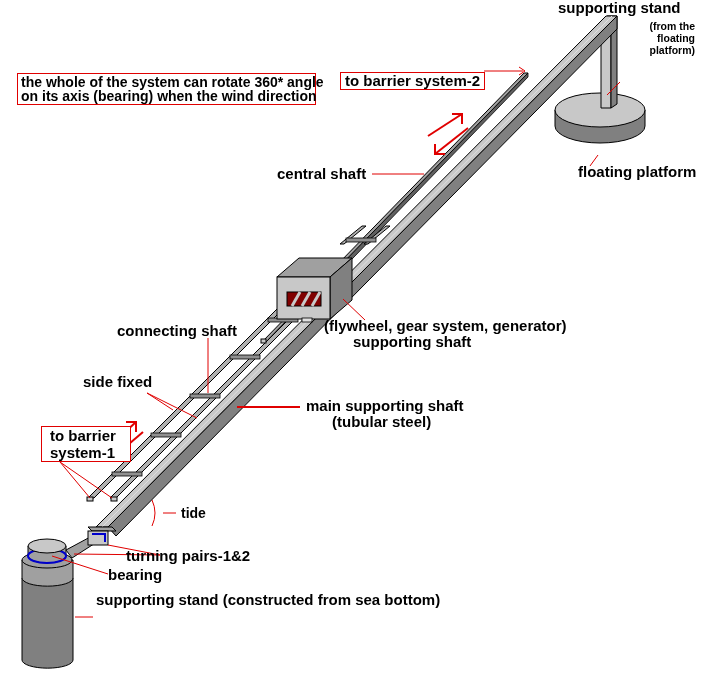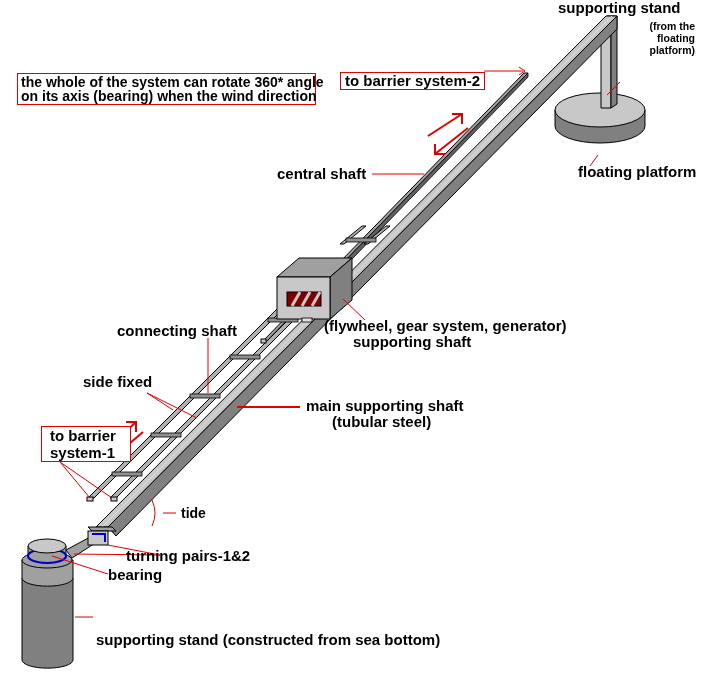--- a/index.html
+++ b/index.html
@@ -148,13 +148,13 @@
 </div>
 
 <div class="lbl lbl16 boxed" style="left:13px;top:426px;padding:0 14px 0 8px;line-height:17px;margin-left:28px;">
   <div>to barrier</div>
   <div>system-1</div>
 </div>
 
 <div class="lbl lbl13" style="left:181px;top:505px;">tide</div>
 <div class="lbl lbl16" style="left:126px;top:548px;">turning pairs-1&amp;2</div>
 <div class="lbl lbl16" style="left:108px;top:567px;">bearing</div>
-<div class="lbl lbl16" style="left:96px;top:632px;text-align:right;">supporting stand (constructed from sea bottom)</div>
+<div class="lbl lbl16" style="left:96px;top:592px;text-align:right;">supporting stand (constructed from sea bottom)</div>
 
 </body></html>

